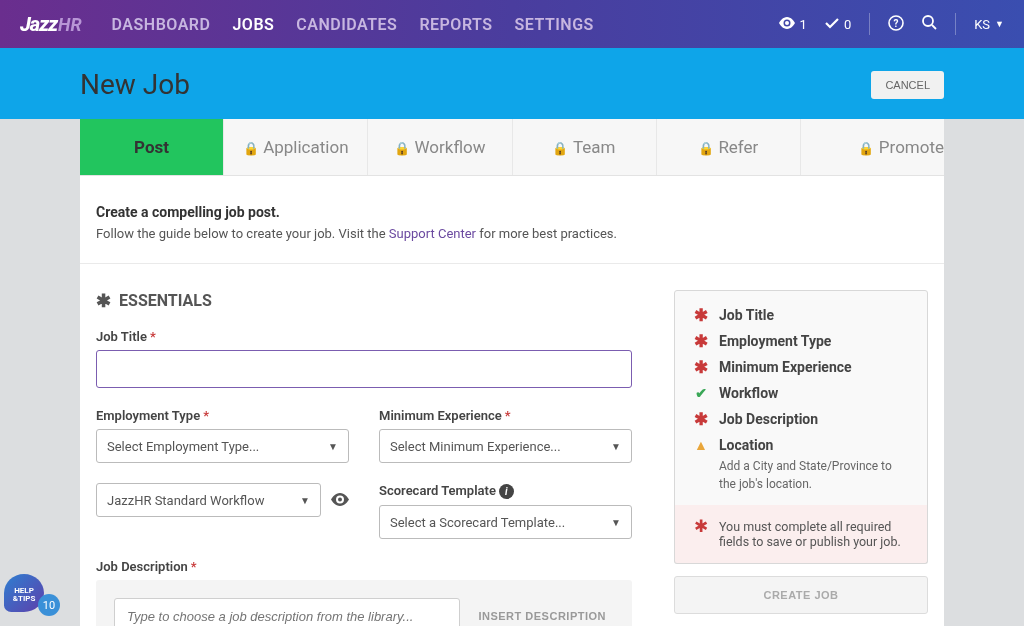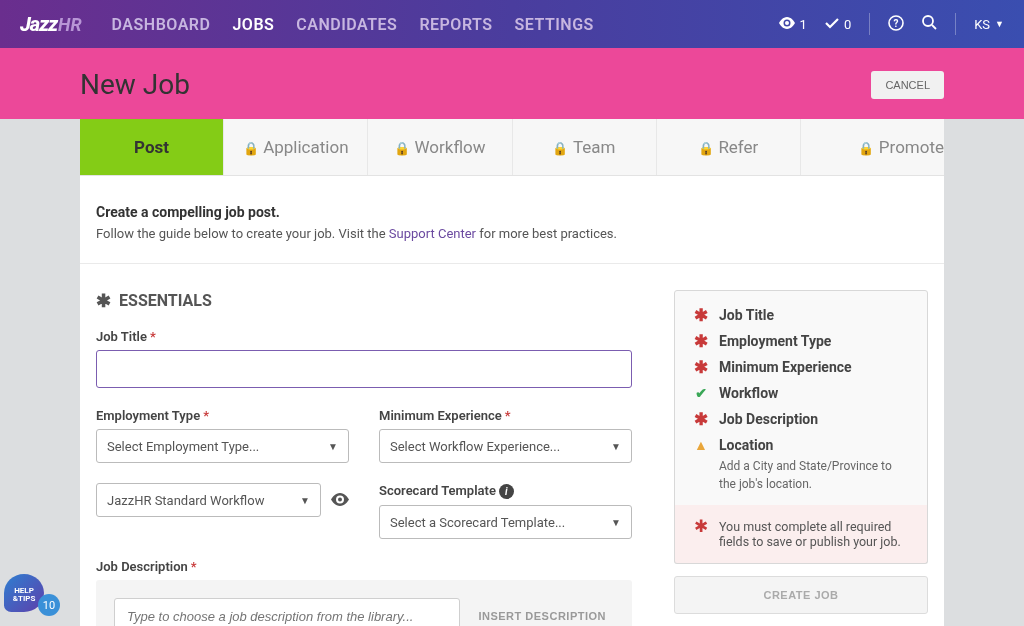--- a/index.html
+++ b/index.html
@@ -9,29 +9,29 @@
   .logo { display: flex; align-items: baseline; margin-right: 30px; }
   .logo-text { color: #fff; font-weight: 800; font-size: 20px; font-style: italic; letter-spacing: -1px; }
   .logo-hr { color: #b896d6; font-weight: 700; font-size: 18px; font-style: italic; margin-left: 1px; }
   .nav { display: flex; gap: 22px; }
   .nav a { color: #c7b6e0; font-size: 16px; font-weight: 600; letter-spacing: 0.5px; text-decoration: none; }
   .nav a.active { color: #fff; }
   .topbar-right { margin-left: auto; display: flex; align-items: center; gap: 18px; color: #fff; font-size: 13px; }
   .tb-item { display: inline-flex; align-items: center; gap: 5px; }
   .tb-sep { width: 1px; height: 22px; background: rgba(255,255,255,0.3); }
   
-  .header { background: #ec4899; padding: 20px 80px 18px; display: flex; align-items: center; }
+  .header { background: #0ea5e9; padding: 20px 80px 18px; display: flex; align-items: center; }
   .page-title { font-size: 28px; font-weight: 400; color: #333; }
   .cancel-btn { margin-left: auto; background: #f1f1f1; border: none; padding: 8px 14px; border-radius: 3px; font-size: 11px; color: #666; cursor: pointer; }
   
   .content-wrap { padding: 0 80px 40px; }
   .tabs { display: flex; background: #f7f7f7; border-bottom: 1px solid #e3e3e3; }
   .tab { flex: 1; text-align: center; padding: 18px 0; font-size: 17px; color: #888; background: #f7f7f7; cursor: pointer; border-right: 1px solid #e8e8e8; }
   .tab:last-child { border-right: none; text-align: right; }
-  .tab.active { background: #84cc16; color: #333; font-weight: 700; }
+  .tab.active { background: #22c55e; color: #333; font-weight: 700; }
   .tab .lock { margin-right: 4px; font-size: 13px; }
   
   .panel { background: #fff; padding: 28px 0 40px; }
   .guide { padding: 0 16px 22px; border-bottom: 1px solid #eaeaea; }
   .guide-h { font-weight: 700; font-size: 14px; margin-bottom: 6px; color: #333; }
   .guide-p { font-size: 13px; color: #555; }
   .guide-p a { color: #6b4aa0; text-decoration: none; }
   
   .main-cols { display: flex; gap: 42px; padding: 26px 16px 0; }
   .left-col { flex: 1 1 auto; max-width: 560px; }
@@ -167,21 +167,21 @@
           <div class="field field-half">
             <label class="field-label"><span>Employment Type</span><span class="req-star">*</span></label>
             <div class="select">
               <span>Select Employment Type...</span>
               <span class="caret">▼</span>
             </div>
           </div>
           <div class="field field-half">
             <label class="field-label"><span>Minimum Experience</span><span class="req-star">*</span></label>
             <div class="select">
-              <span>Select Workflow Experience...</span>
+              <span>Select Minimum Experience...</span>
               <span class="caret">▼</span>
             </div>
           </div>
         </div>
 
         <div class="field-row">
           <div class="field field-half">
             <div class="select-with-icon">
               <div class="select">
                 <span>JazzHR Standard Workflow</span>

